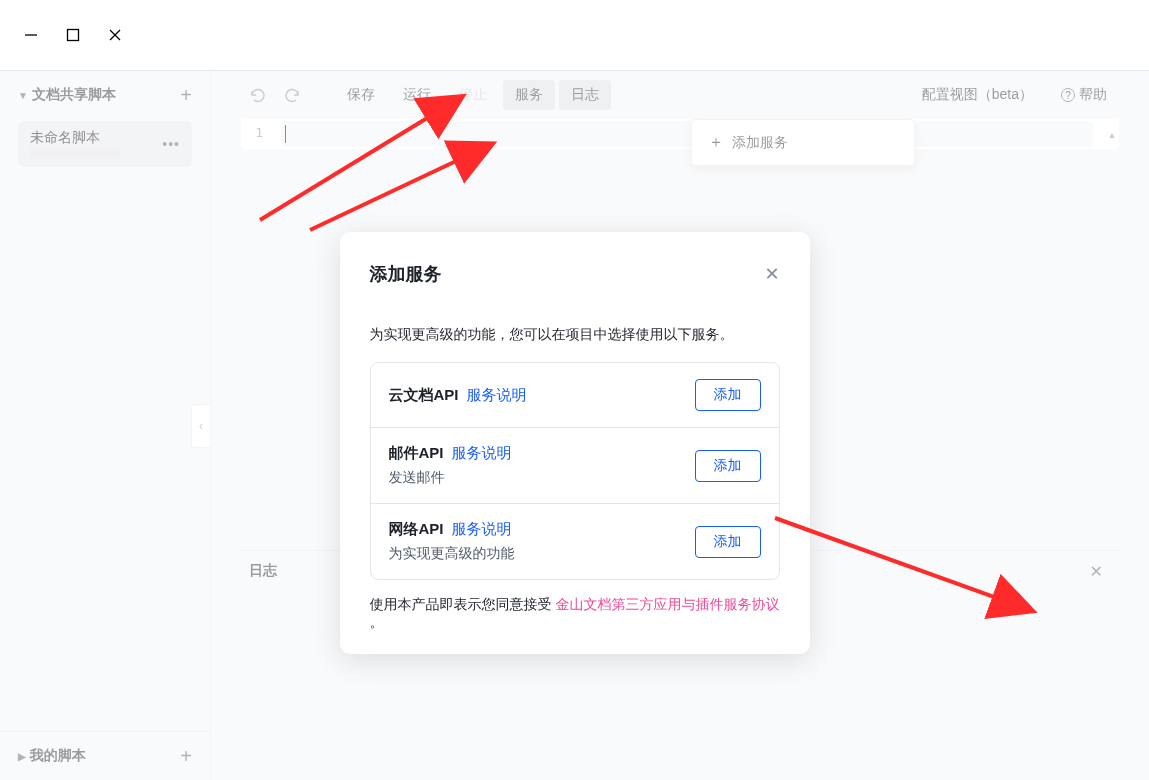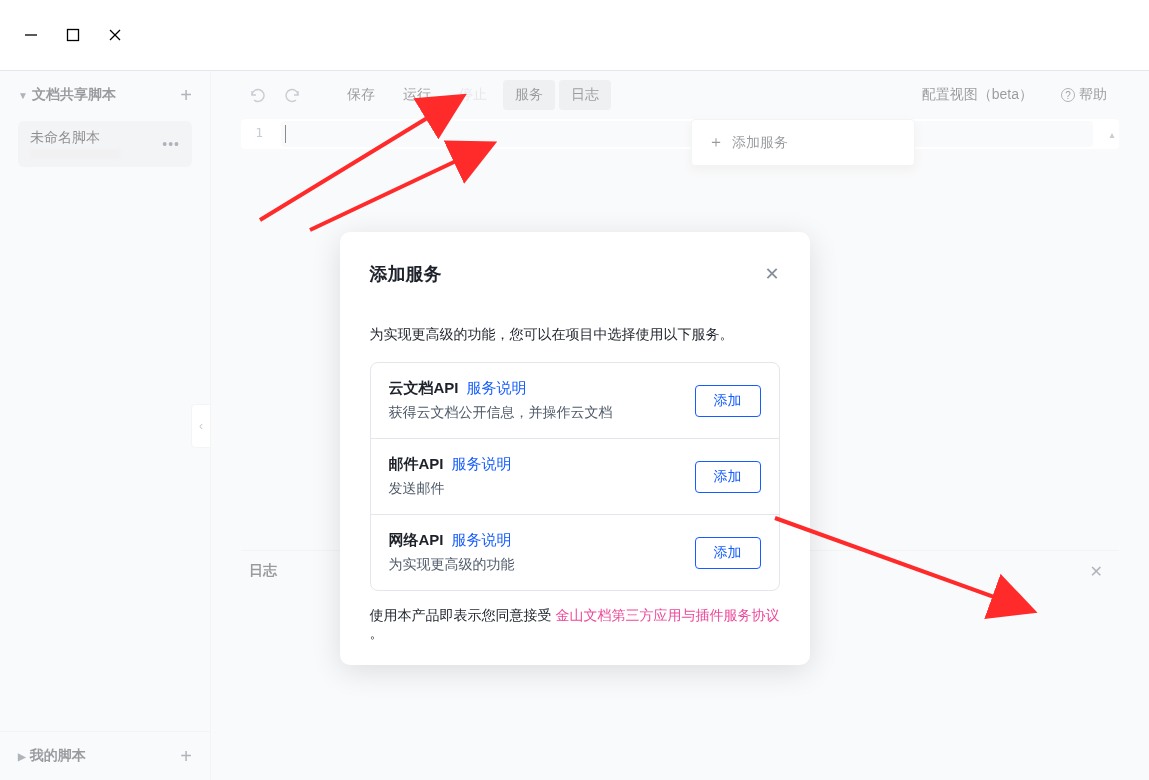--- a/index.html
+++ b/index.html
@@ -200,21 +200,20 @@
   </div>
   <div class="modal-desc">为实现更高级的功能，您可以在项目中选择使用以下服务。</div>
 
   <div class="service-list">
     <div class="service-item">
       <div class="service-info">
         <div class="service-title-row">
           <span class="service-name">云文档API</span>
           <span class="service-link">服务说明</span>
         </div>
-        <div class="service-desc">获得云文档公开信息，并操作云文档</div>
       </div>
       <button class="service-add-btn">添加</button>
     </div>
 
     <div class="service-item">
       <div class="service-info">
         <div class="service-title-row">
           <span class="service-name">邮件API</span>
           <span class="service-link">服务说明</span>
         </div>

